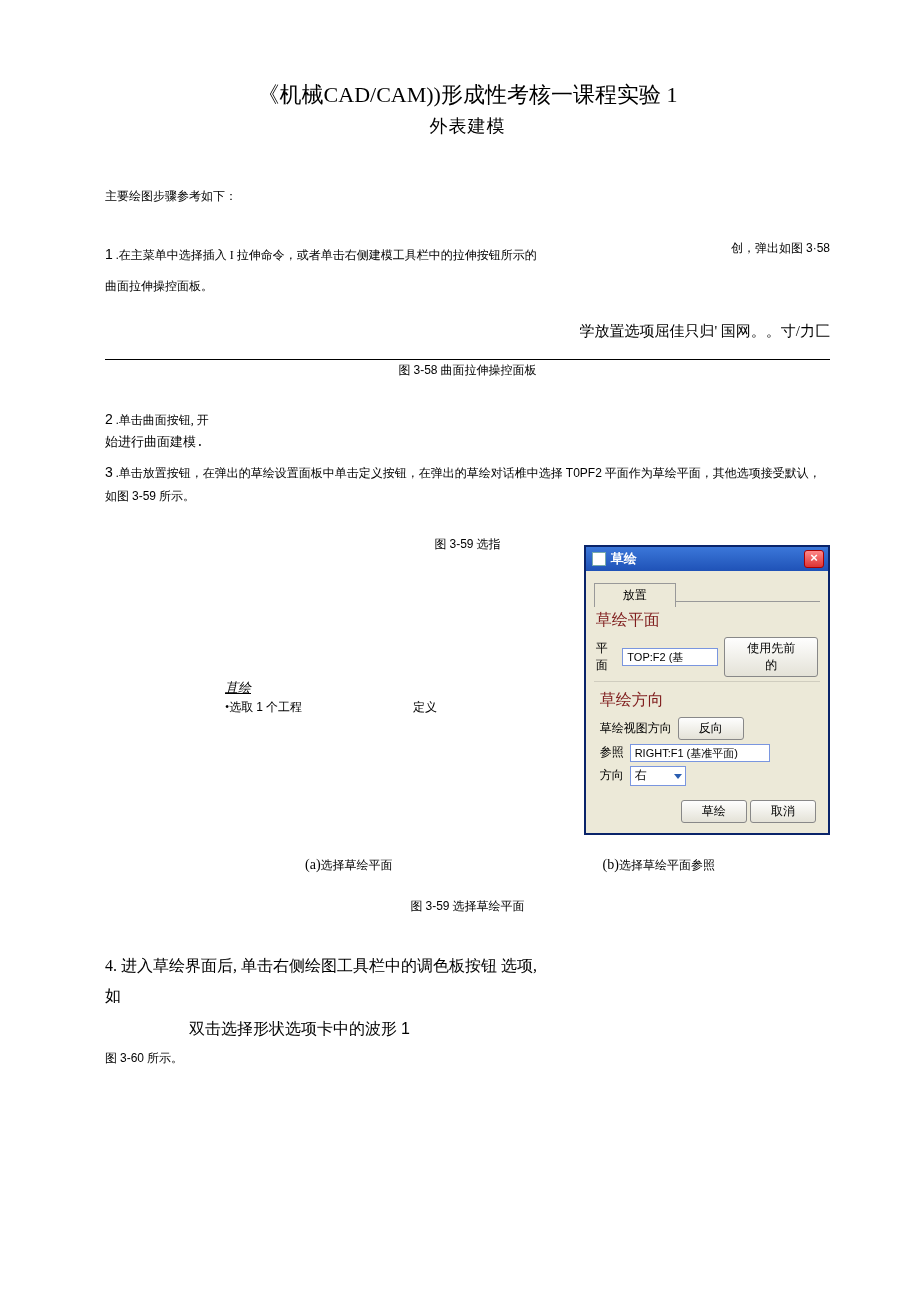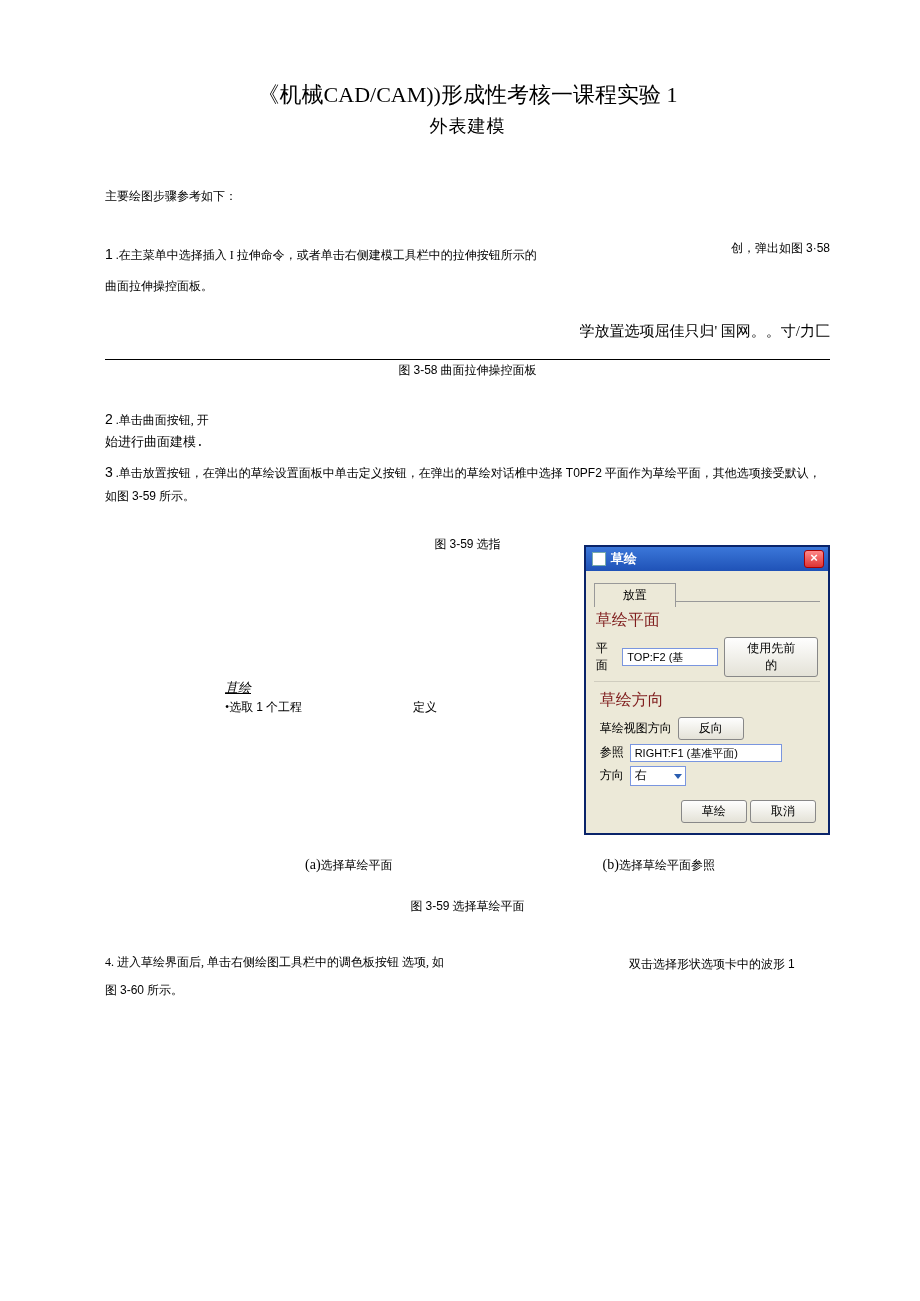--- a/index.html
+++ b/index.html
@@ -170,21 +170,21 @@
     .dlg-input {
       flex: 0 0 auto;
       height: 18px;
       background: #fff;
       border: 1px solid #7a96df;
       font-size: 11px;
       padding: 1px 4px;
       font-family: "SimSun", sans-serif;
       width: 96px;
     }
-    .dlg-input.wide { width: 152px; }
+    .dlg-input.wide { width: 140px; }
     .dlg-btn {
       padding: 2px 20px;
       background: linear-gradient(to bottom,#fefefe,#e4e2d7);
       border: 1px solid #888;
       border-radius: 3px;
       font-size: 12px;
       font-family: "SimSun", sans-serif;
     }
     .dlg-select {
       height: 20px;
@@ -219,22 +219,23 @@
     .ab-labels .b { margin-left: 210px; }
     .ab-labels .roman { font-family: "Times New Roman", serif; font-size: 14px; }
     .fig-caption-359 {
       text-align: center;
       font-size: 12px;
       margin-bottom: 36px;
     }
     .fig-caption-359 .arial { font-family: Arial, sans-serif; }
     .step4-row {
       display: flex;
-      font-size: 12px;
+      font-size: 16px;
       line-height: 1.9;
+      flex-direction: column;
     }
     .step4-left { width: 440px; }
     .step4-right { padding-left: 84px; padding-top: 2px; }
     .step4-right .arial { font-family: Arial, sans-serif; }
     .step4-line2 { font-size: 12px; margin-top: 6px; }
     .step4-line2 .arial { font-family: Arial, sans-serif; }
     .arial { font-family: Arial, sans-serif; }
   </style>
 </head>
 <body>

